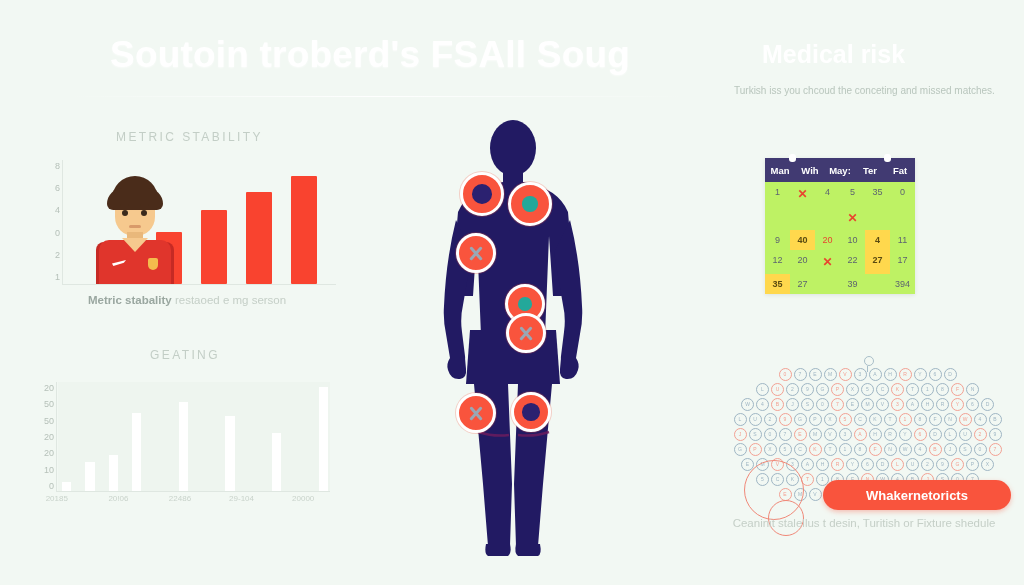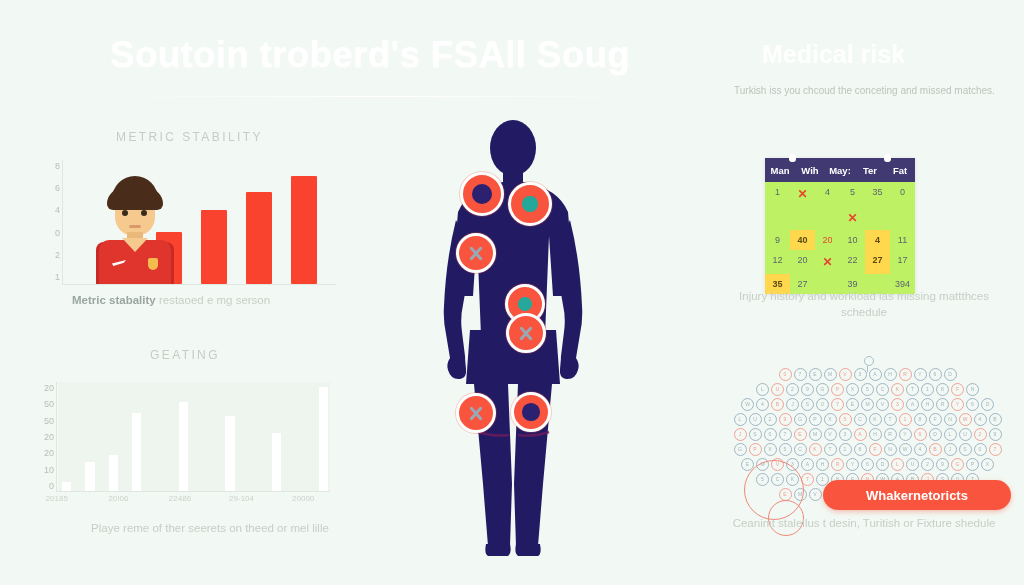--- a/index.html
+++ b/index.html
@@ -65,21 +65,21 @@
   .av-neck{position:absolute;left:31px;top:56px;width:16px;height:12px;background:#e9b87b;}
   .av-body{position:absolute;left:3px;top:64px;width:72px;height:44px;background:#e0352c;border-radius:10px 10px 0 0;}
   .av-shoulderL{position:absolute;left:0;top:66px;width:16px;height:42px;background:#c62a24;border-radius:8px 0 0 0;}
   .av-shoulderR{position:absolute;right:0;top:66px;width:16px;height:42px;background:#c62a24;border-radius:0 8px 0 0;}
   .av-collar{position:absolute;left:26px;top:62px;width:26px;height:14px;background:#f6c98e;clip-path:polygon(0 0,100% 0,50% 100%);}
   .av-swoosh{position:absolute;left:16px;top:84px;width:14px;height:6px;background:#ffffff;
     clip-path:polygon(0 60%,100% 0,85% 45%,10% 100%);}
   .av-badge{position:absolute;right:16px;top:82px;width:10px;height:12px;background:#f7d354;border-radius:2px 2px 5px 5px;opacity:.85;}
 
   .cap{position:absolute;font-size:11.5px;line-height:16px;color:#c5cfc7;}
-  #cap1{left:72px;top:292px;width:280px;}
+  #cap1{left:88px;top:292px;width:280px;}
   #cap1 b{color:#9aa7a0;}
   #cap2{left:70px;top:520px;width:280px;text-align:center;}
   #cap3{left:724px;top:288px;width:280px;text-align:center;}
   #cap4{left:724px;top:515px;width:280px;text-align:center;}
 
   
   .chart2{position:absolute;left:30px;top:382px;width:300px;height:110px;}
   .plot2-bg{position:absolute;left:28px;right:0;top:0;bottom:0;background:#eef5ef;}
   .bars2{position:absolute;left:32px;right:2px;bottom:1px;top:0;display:flex;align-items:flex-end;gap:14px;}
   .bar2{background:#ffffff;width:28px;}
@@ -226,21 +226,20 @@
       </div>
   </div>
   <div class="xlabels" id="xlabels2">
       <span>20185</span>
       <span>20!06</span>
       <span>22486</span>
       <span>29-104</span>
       <span>20000</span>
     </div>
 
-  <div class="cap" id="cap2">Playe reme of ther seerets on theed or mel lille</div>
 
   <div class="body-wrap">
     <svg class="silh" viewBox="0 0 230 445">
       <g fill="#221a63">
         <ellipse cx="115" cy="28" rx="23" ry="28"></ellipse>
         <rect x="105" y="50" width="20" height="16"></rect>
         <path d="M60 92 q10-24 45-30 h20 q35 6 45 30 l6 70 q1 14-13 14 h-8 l-4-60 -4 100 h-64 l-4-100 -4 60 h-8 q-14 0-13-14 z"></path>
         <path d="M58 100 q-10 40-12 86 q-1 14 2 28 l4 24 q2 8 9 7 q7-1 6-9 l-3-24 q-2-14 1-27 l9-52 z"></path>
         <path d="M172 100 q10 40 12 86 q1 14-2 28 l-4 24 q-2 8-9 7 q-7-1-6-9 l3-24 q2-14-1-27 l-9-52 z"></path>
         <path d="M52 238 q-4 6-2 12 q3 10 12 9 q7-1 6-10 l-1-11 z"></path>
@@ -327,21 +326,20 @@
           <div class="hl">35</div>
           <div>27</div>
           <div></div>
           <div>39</div>
           <div></div>
           <div>394</div>
         </div>
       </div>
   </div>
 
-  <div class="cap" id="cap3">Injury history and  workload ias missing mattthces schedule</div>
 
   <div class="stadium">
     <div class="pin">
       <div class="pin-c"></div>
       <div class="pin-t"></div>
     </div>
     <div id="seats">
         <div class="seatrow">
           <div class="seat r">0</div>
           <div class="seat">7</div>

